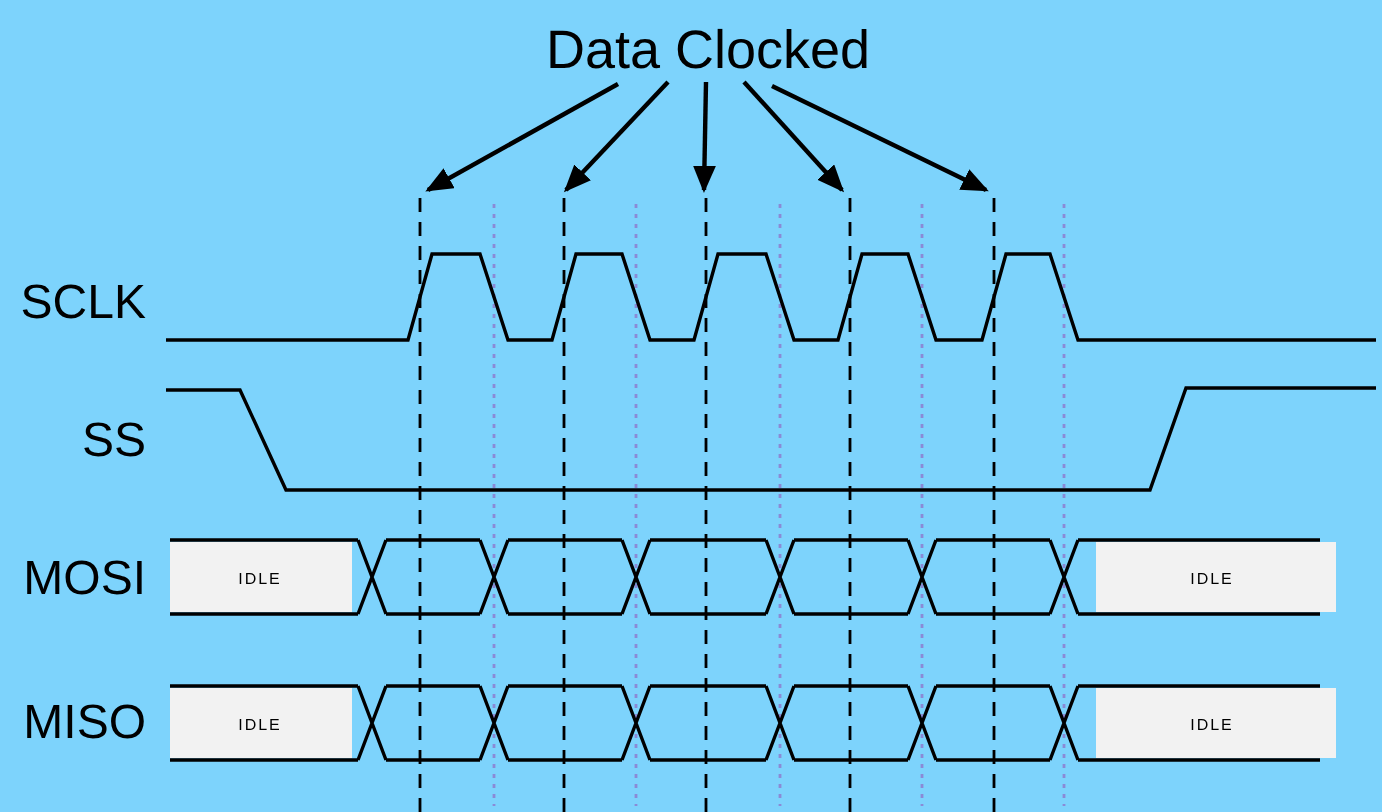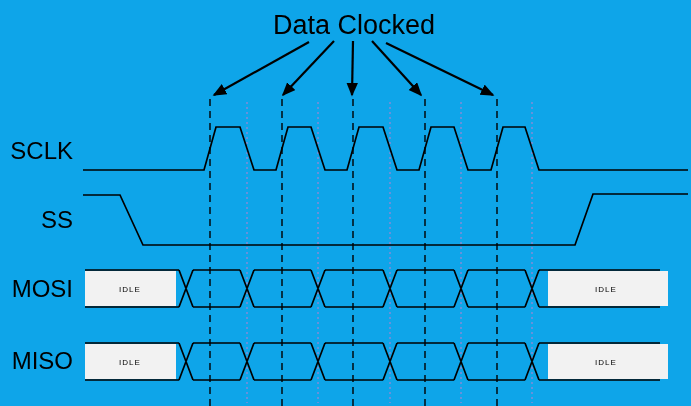--- a/index.html
+++ b/index.html
@@ -8,21 +8,21 @@
     background: #ffffff;
     width: 691px;
     height: 406px;
     overflow: hidden;
     font-family: "Liberation Sans", sans-serif;
   }
   #stage {
     position: relative;
     width: 691px;
     height: 406px;
-    background: #0ea5e9;
+    background: #7dd3fc;
   }
   svg { display: block; }
   text { fill: #000000; }
   .sig-label {
     font-size: 24px;
     font-family: "Liberation Sans", sans-serif;
   }
   .title-label {
     font-size: 27px;
     font-family: "Liberation Sans", sans-serif;

